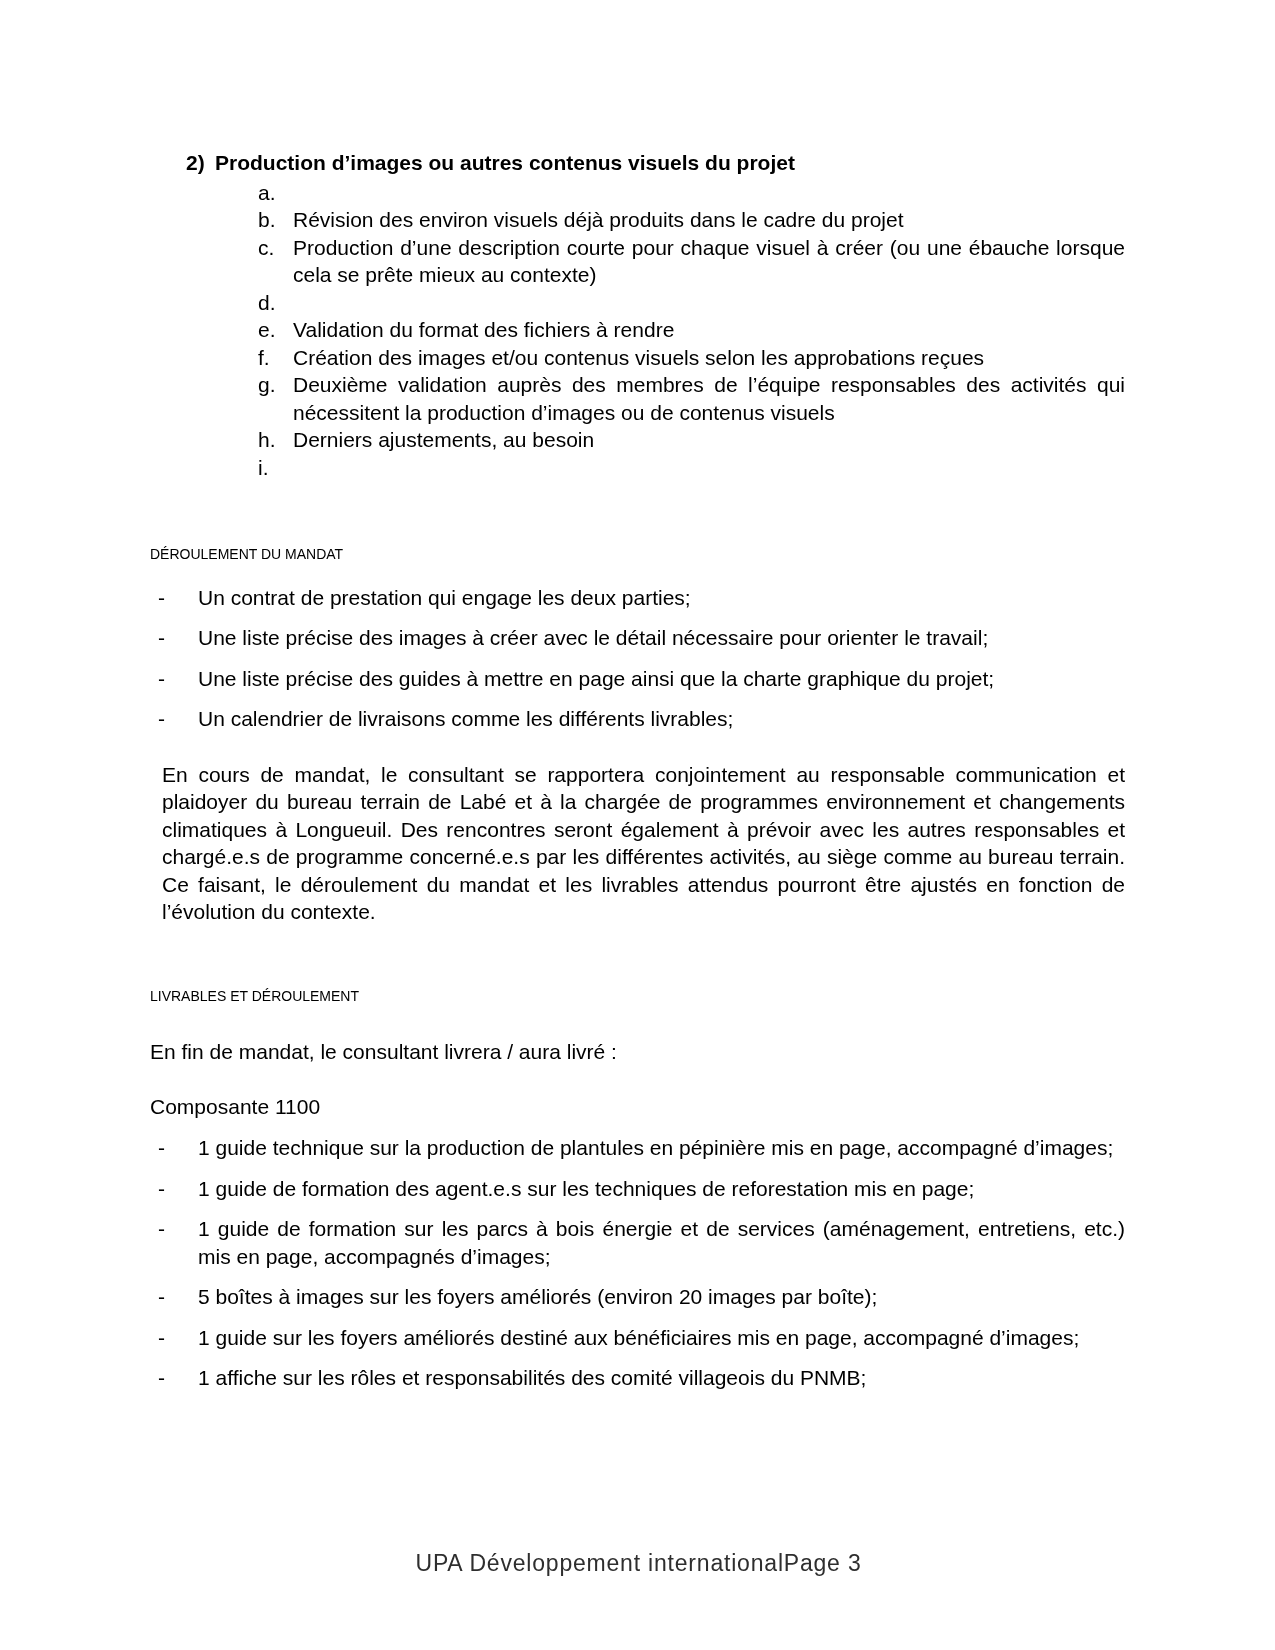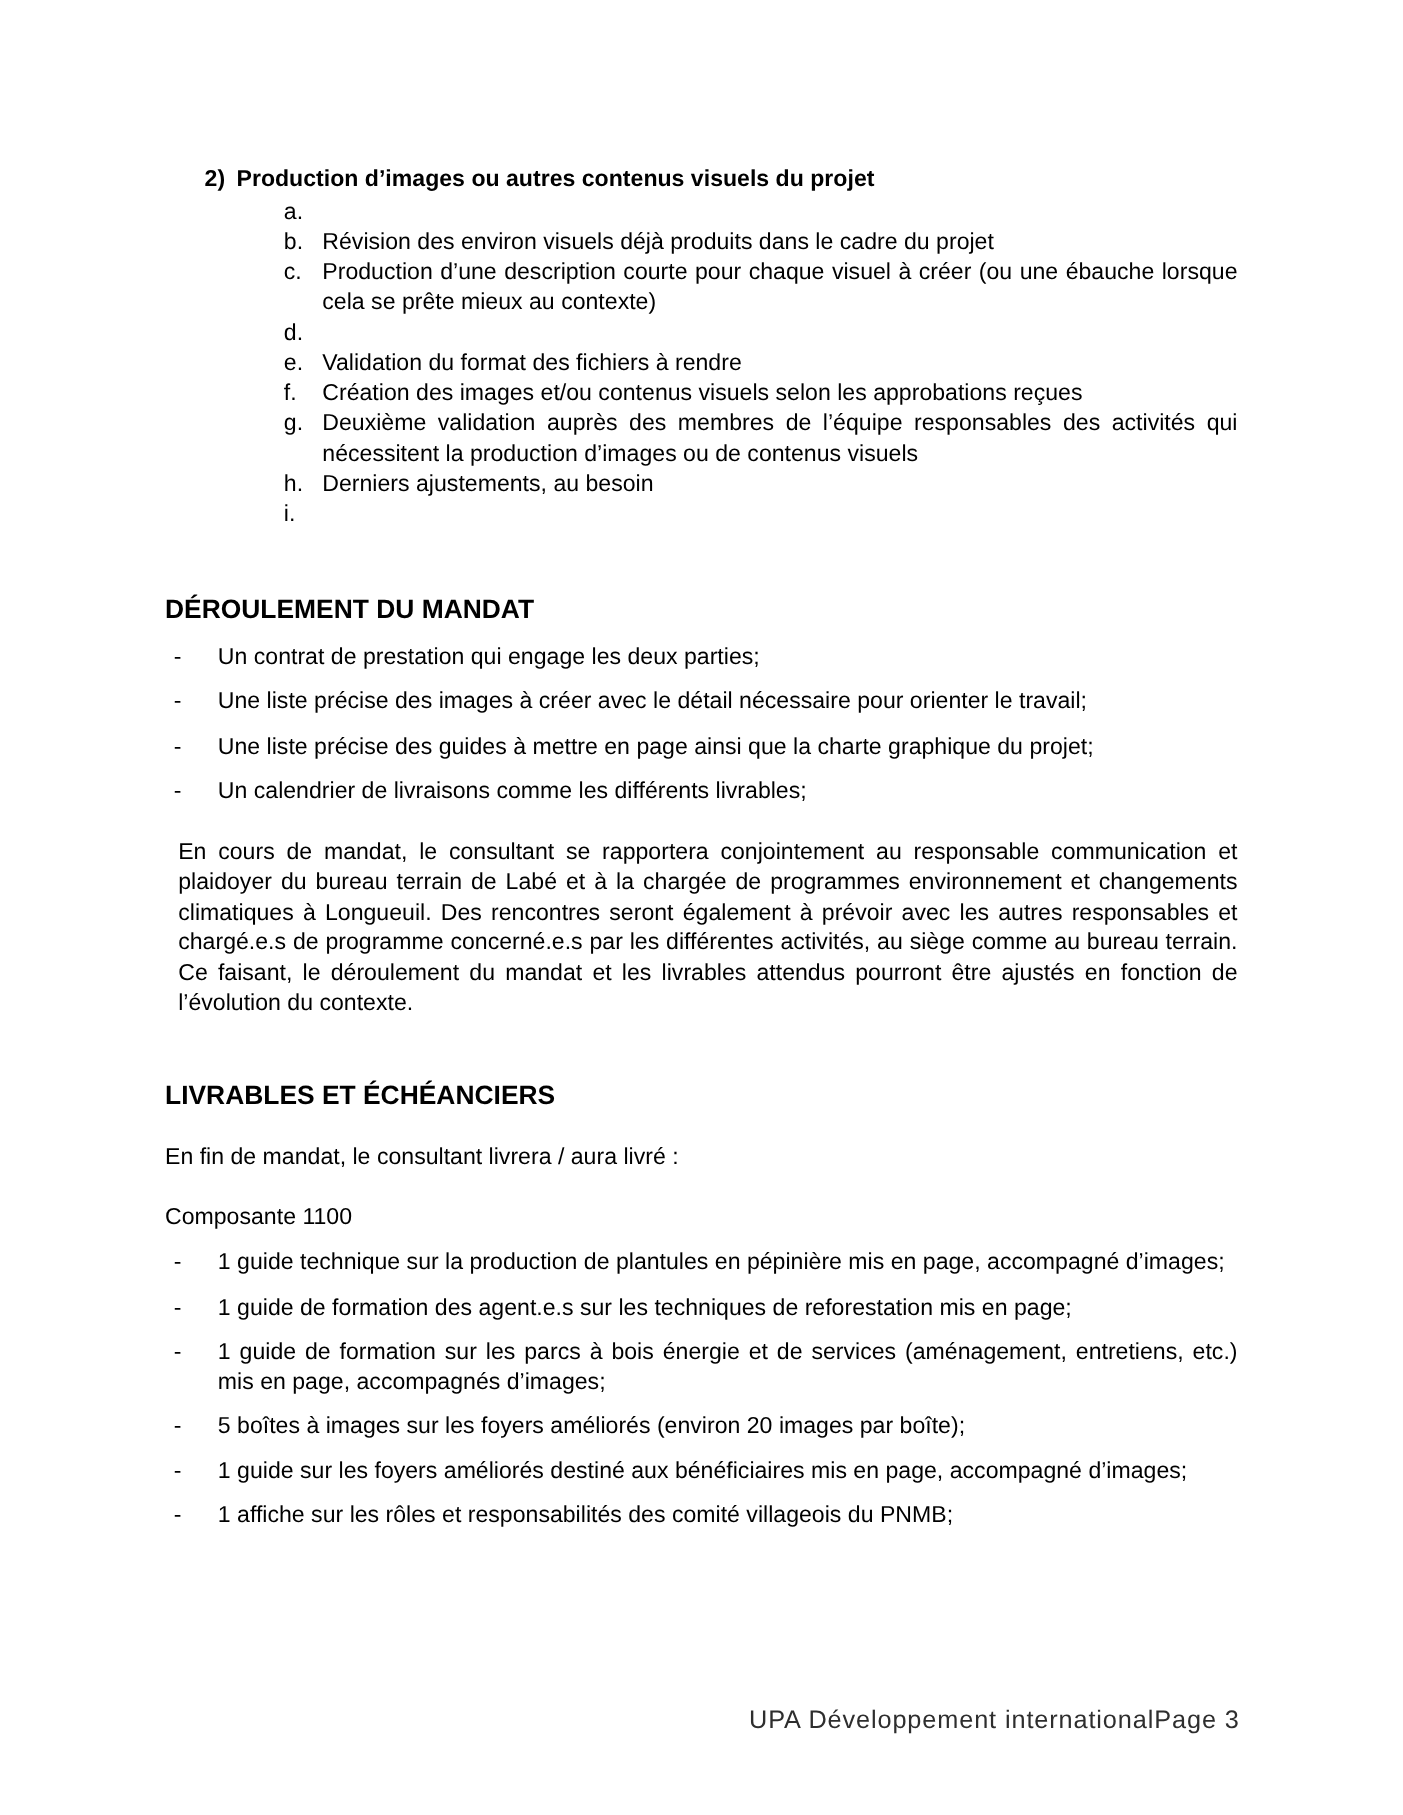--- a/index.html
+++ b/index.html
@@ -52,23 +52,23 @@
     flex-shrink: 0;
   }
   .abc-text {
     flex: 1;
     text-align: justify;
   }
 
   
   .sec-heading {
     margin: 0;
-    font-size: 24px;
+    font-size: 14px;
     line-height: 27.5px;
-    font-weight: 700;
+    font-weight: 400;
   }
   .mt-deroulement { margin-top: 60px; }
   .mt-livrables   { margin-top: 57px; }
 
   .intro {
     margin: 30px 0 0 0;
   }
   .mt-enfin { margin-top: 28px !important; }
 
   .sub-heading {
@@ -105,21 +105,21 @@
     text-align: justify;
   }
 
   
   .footer {
     position: absolute;
     top: 1549px;
     left: 150px;
     right: 148px;
     display: flex;
-    justify-content: flex-end;
+    justify-content: center;
     font-size: 23px;
     line-height: 28px;
     letter-spacing: 0.8px;
     color: #2e2e2e;
   }
 </style>
 </head>
 <body>
 
 <div class="page">
@@ -196,21 +196,21 @@
         </div>
 
         <div class="dash-item">
           <span class="dash-marker">-</span>
           <span class="dash-text">Un calendrier de livraisons comme les différents livrables;</span>
         </div>
       </div>
 
     <p class="para">En cours de mandat, le consultant se rapportera conjointement au responsable communication et plaidoyer du bureau terrain de Labé et à la chargée de programmes environnement et changements climatiques à Longueuil. Des rencontres seront également à prévoir avec les autres responsables et chargé.e.s de programme concerné.e.s par les différentes activités, au siège comme au bureau terrain. Ce faisant, le déroulement du mandat et les livrables attendus pourront être ajustés en fonction de l’évolution du contexte.</p>
 
-    <h2 class="sec-heading mt-livrables">LIVRABLES ET ÉCHÉANCIERS</h2>
+    <h2 class="sec-heading mt-livrables">LIVRABLES ET DÉROULEMENT</h2>
 
     <p class="intro mt-enfin">En fin de mandat, le consultant livrera / aura livré :</p>
 
     <p class="sub-heading">Composante 1100</p>
 
     <div class="dash-list livrables-list">
 
         <div class="dash-item">
           <span class="dash-marker">-</span>
           <span class="dash-text">1 guide technique sur la production de plantules en pépinière mis en page, accompagné d’images;</span>

